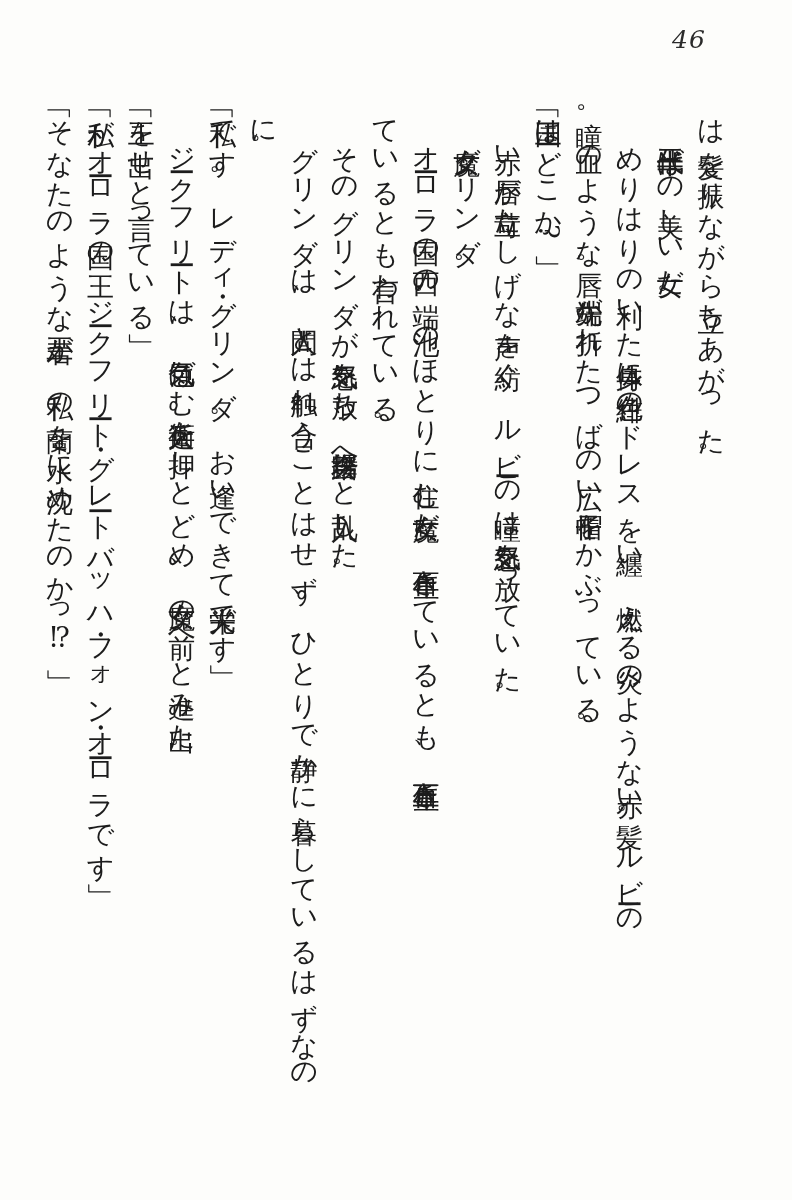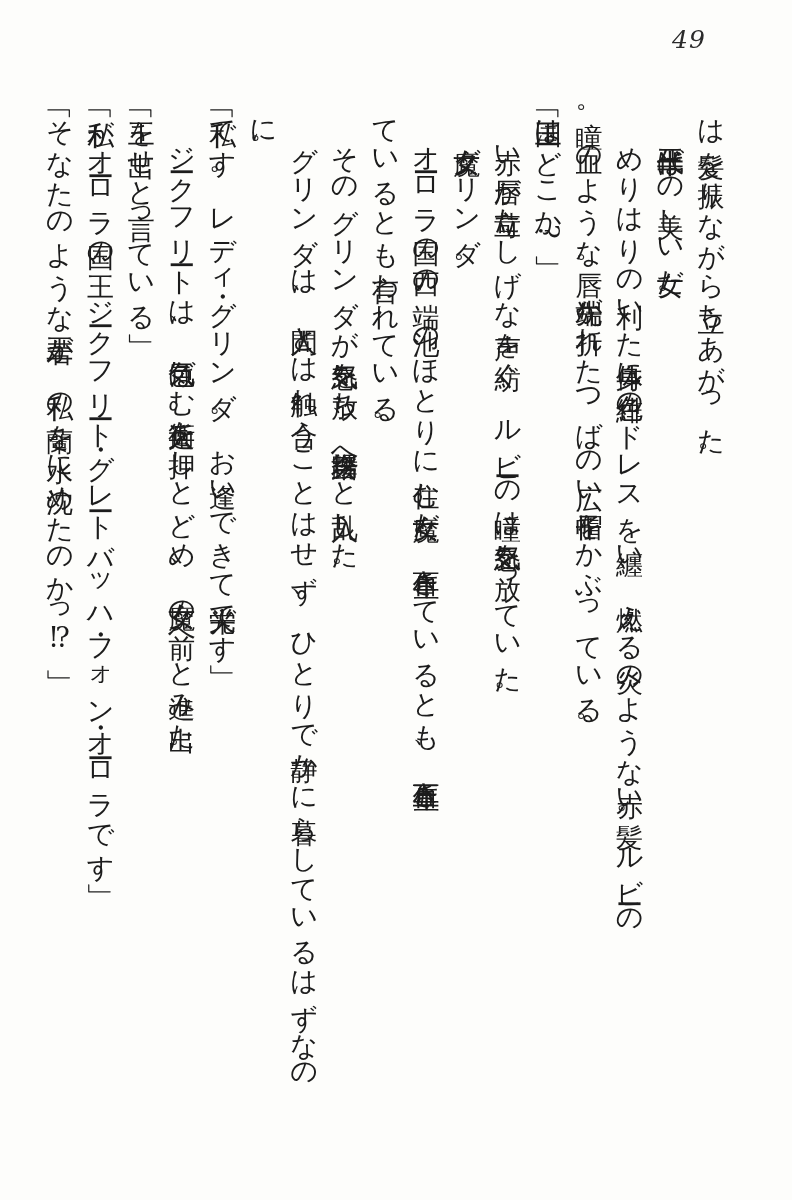--- a/index.html
+++ b/index.html
@@ -49,21 +49,21 @@
     white-space: nowrap;
   }
   .text-line.indent {
     text-indent: 27px;
   }
 </style>
 </head>
 <body>
 
 <div class="page">
-  <div class="page-number">49</div>
+  <div class="page-number">46</div>
   <div class="text-block">
       <p class="text-line">は髪を振りながら立ちあがった。</p>
       <p class="text-line indent">三十代半ばの美しい女だ。</p>
       <p class="text-line indent">めりはりの利いた身体に緋色のドレスを纏い、燃える炎のような赤い髪。ルビーの</p>
       <p class="text-line">瞳。血のような唇。先端が折れたつばの広い帽子をかぶっている。</p>
       <p class="text-line">「国王はどこか?」</p>
       <p class="text-line indent">赤い唇が苛立たしげな声を紡ぐ。ルビーの瞳は怒気を放っていた。</p>
       <p class="text-line indent">魔女グリンダ。</p>
       <p class="text-line indent">オーロラ国の西の端。池のほとりに住む魔女だ。百年生きているとも、五百年生き</p>
       <p class="text-line">ているとも言われている。</p>

